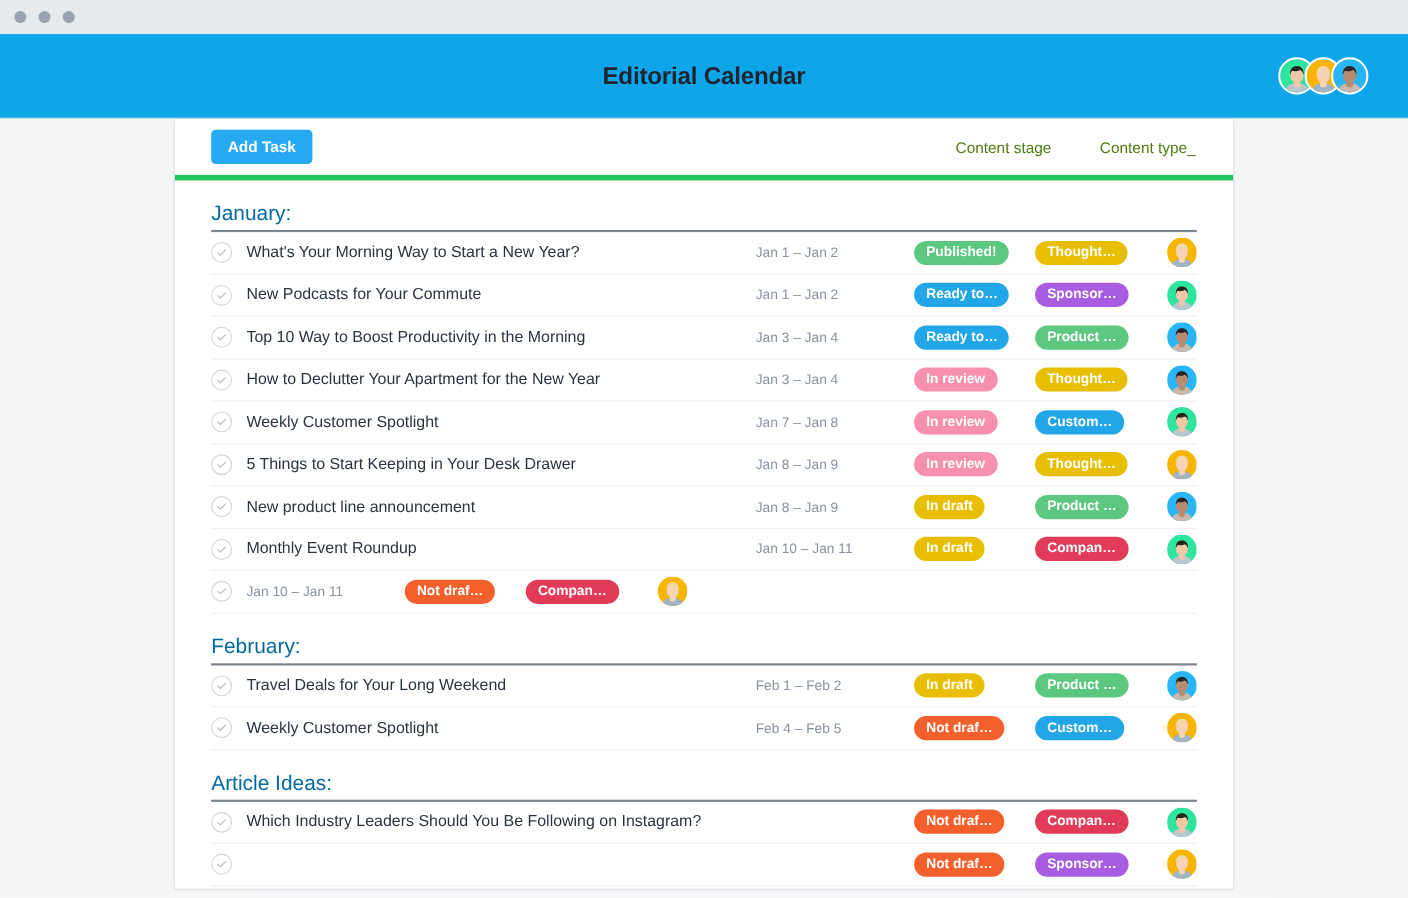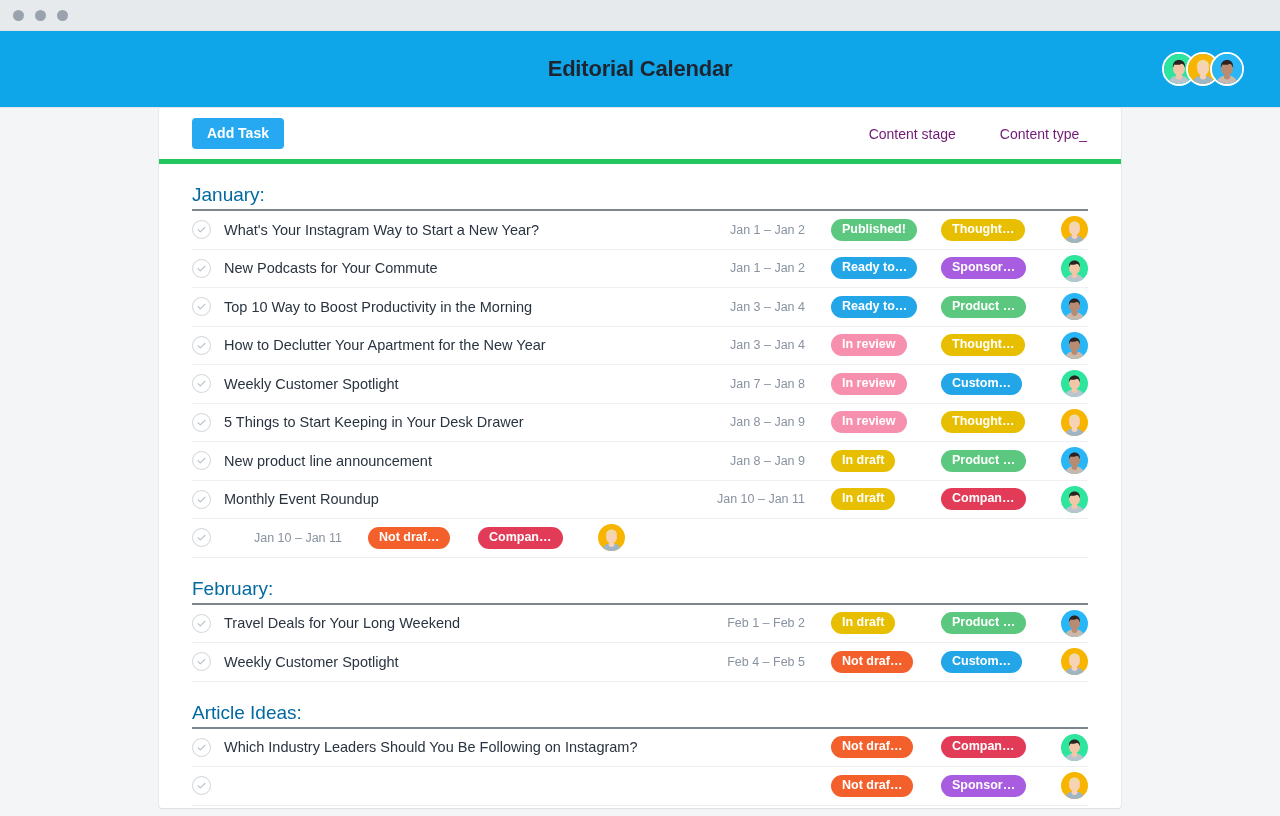--- a/index.html
+++ b/index.html
@@ -66,21 +66,21 @@
     background: #27a9f2; color: #fff;
     border: none; border-radius: 4px;
     font-family: "Liberation Sans", sans-serif;
     font-size: 14px; font-weight: bold;
     padding: 8px 15px;
     cursor: pointer;
     line-height: 1.1;
   }
   .toolbar-spacer { flex: 1; }
   .col-head {
-    font-size: 14px; color: #701a75;
+    font-size: 14px; color: #4d7c0f;
     cursor: pointer;
   }
   .col-head.stage { margin-right: 44px; }
 
   
   .list { padding: 0 33px; }
   .section-title {
     font-size: 19px; color: #0369a1;
     padding-top: 20px; padding-bottom: 3px;
     border-bottom: 2px solid #7d858d;
@@ -101,21 +101,21 @@
     cursor: pointer;
   }
   .check svg { width: 11px; height: 11px; display: block; }
 
   .task-name {
     font-size: 14.5px; color: #2a3440;
     flex: 1; white-space: nowrap; overflow: hidden; text-overflow: ellipsis;
     cursor: pointer;
   }
   .dates {
-    width: 118px; flex: none; text-align: right;
+    width: 118px; flex: none; text-align: left;
     font-size: 12.5px; color: #8892a0;
     margin-right: 26px;
   }
   .pill-cell { width: 110px; flex: none; display: flex; }
   .pill-cell.type { width: 112px; }
   .pill {
     display: inline-block;
     color: #fff; font-size: 12.5px; font-weight: bold;
     border-radius: 11px;
     padding: 4px 11px;
@@ -180,21 +180,21 @@
     </div>
 
     <div class="list" id="list-root">
         <div class="section-title">January:</div>
         <div class="row">
           <span class="check">
             <svg viewBox="0 0 16 16">
               <path d="M3 8.3l3.2 3.2L13 4.8" fill="none" stroke="#b7bec6" stroke-width="1.6" stroke-linecap="round" stroke-linejoin="round"></path>
             </svg>
           </span>
-          <span class="task-name">What's Your Instagram Way to Start a New Year?</span>
+          <span class="task-name">What's Your Morning Way to Start a New Year?</span>
           <span class="dates">Jan 1 – Jan 2</span>
           <span class="pill-cell stage">
             <span class="pill" style="background: rgb(92, 200, 127);">Published!</span>
           </span>
           <span class="pill-cell type">
             <span class="pill" style="background: rgb(232, 191, 0);">Thought…</span>
           </span>
           <div class="av">
             <svg viewBox="0 0 40 40" xmlns="http://www.w3.org/2000/svg">
               <rect width="40" height="40" fill="#f7b500"></rect>

